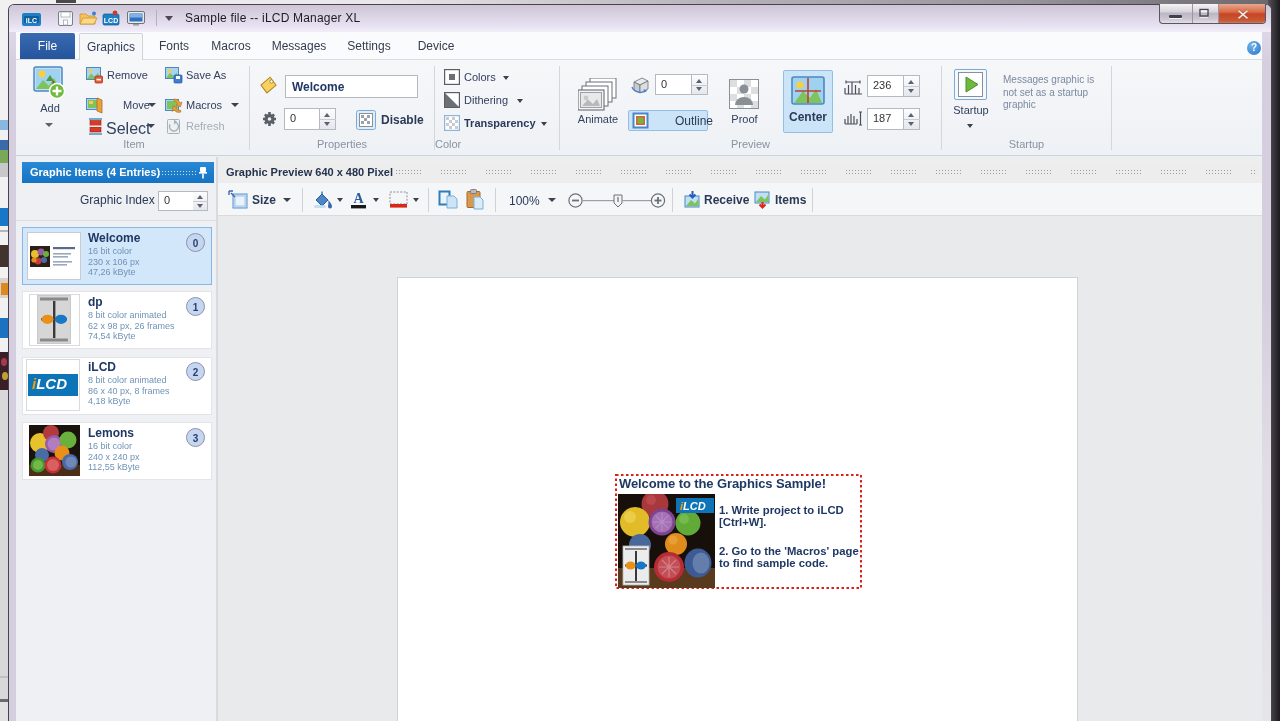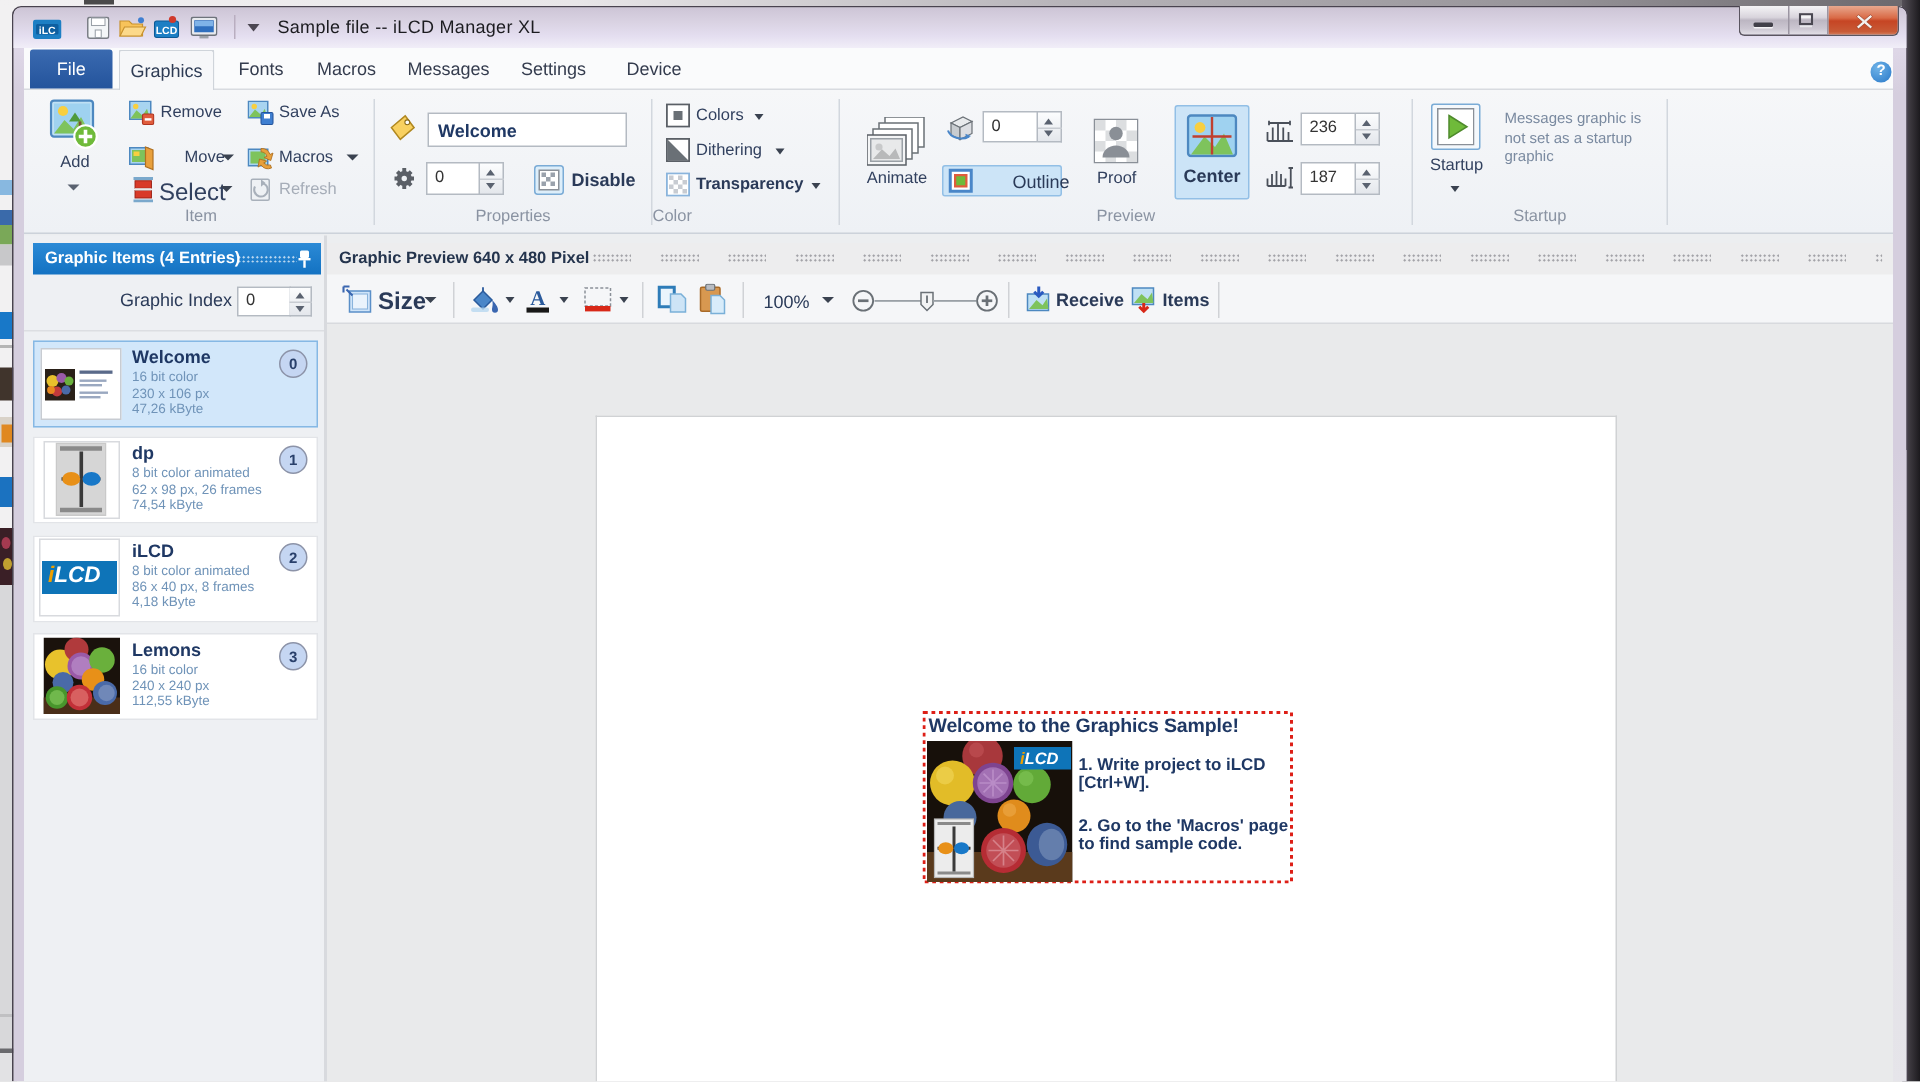--- a/index.html
+++ b/index.html
@@ -441,21 +441,21 @@
 
 <div class="abs" style="left:218px;top:162px;width:1044px;height:21px;background:#ededee;color:#24344d;font-size:11px;font-weight:bold;line-height:21px;padding-left:8px;">Graphic Preview 640 x 480 Pixel</div>
 <div class="abs" style="left:395px;top:169px;width:860px;height:6px;background-image:radial-gradient(#9c9ca2 34%,transparent 36%);background-size:3px 3px;-webkit-mask-image:repeating-linear-gradient(90deg,#000 0 26px,transparent 26px 45px);"></div>
 
 <div class="abs" style="left:218px;top:183px;width:1044px;height:33px;background:#f5f6f8;border-bottom:1px solid #d8dade;"></div>
 <svg class="abs" style="left:228px;top:190px" width="20" height="19" viewBox="0 0 20 19">
   <rect x="5" y="4" width="14" height="14" fill="#cfe4f8" stroke="#5a8fc8"></rect>
   <rect x="7" y="6" width="10" height="10" fill="#eaf3fc" stroke="#8ab4dc" stroke-width=".7"></rect>
   <path d="M1 1 L5 1 M1 1 L1 5 M3 3 L7 7" stroke="#3a66b0" stroke-width="1.4"></path>
 </svg>
-<div class="abs" style="left:252px;top:193px;font-size:16px;font-weight:bold;color:#2a3a58;">Size</div>
+<div class="abs" style="left:252px;top:193px;font-size:12px;font-weight:bold;color:#2a3a58;">Size</div>
 <div class="abs" style="left:283px;top:198px;width:0;height:0;border-left:4px solid transparent;border-right:4px solid transparent;border-top:4px solid #3a4250;"></div>
 <div class="abs" style="left:302px;top:188px;width:1px;height:24px;background:#d0d2d6;"></div>
 
 <svg class="abs" style="left:313px;top:191px" width="20" height="18" viewBox="0 0 20 18">
   <path d="M3 9 L9 3 L15 9 L9 15 Z" fill="#4a86c8" stroke="#2a5a9c" stroke-width="1"></path>
   <path d="M9 3 L9 0.5" stroke="#2a5a9c" stroke-width="1.2"></path>
   <path d="M15 9 c3 3 4 5 4 6.5 a2 2 0 0 1 -4 0 c0 -1.5 1 -3.5 0 -6.5" fill="#3a66b0"></path>
   <rect x="1" y="14" width="12" height="3" rx="1.5" fill="#b8d8f0" opacity=".8"></rect>
 </svg>
 <div class="abs" style="left:337px;top:198px;width:0;height:0;border-left:3.5px solid transparent;border-right:3.5px solid transparent;border-top:4px solid #3a4250;"></div>

